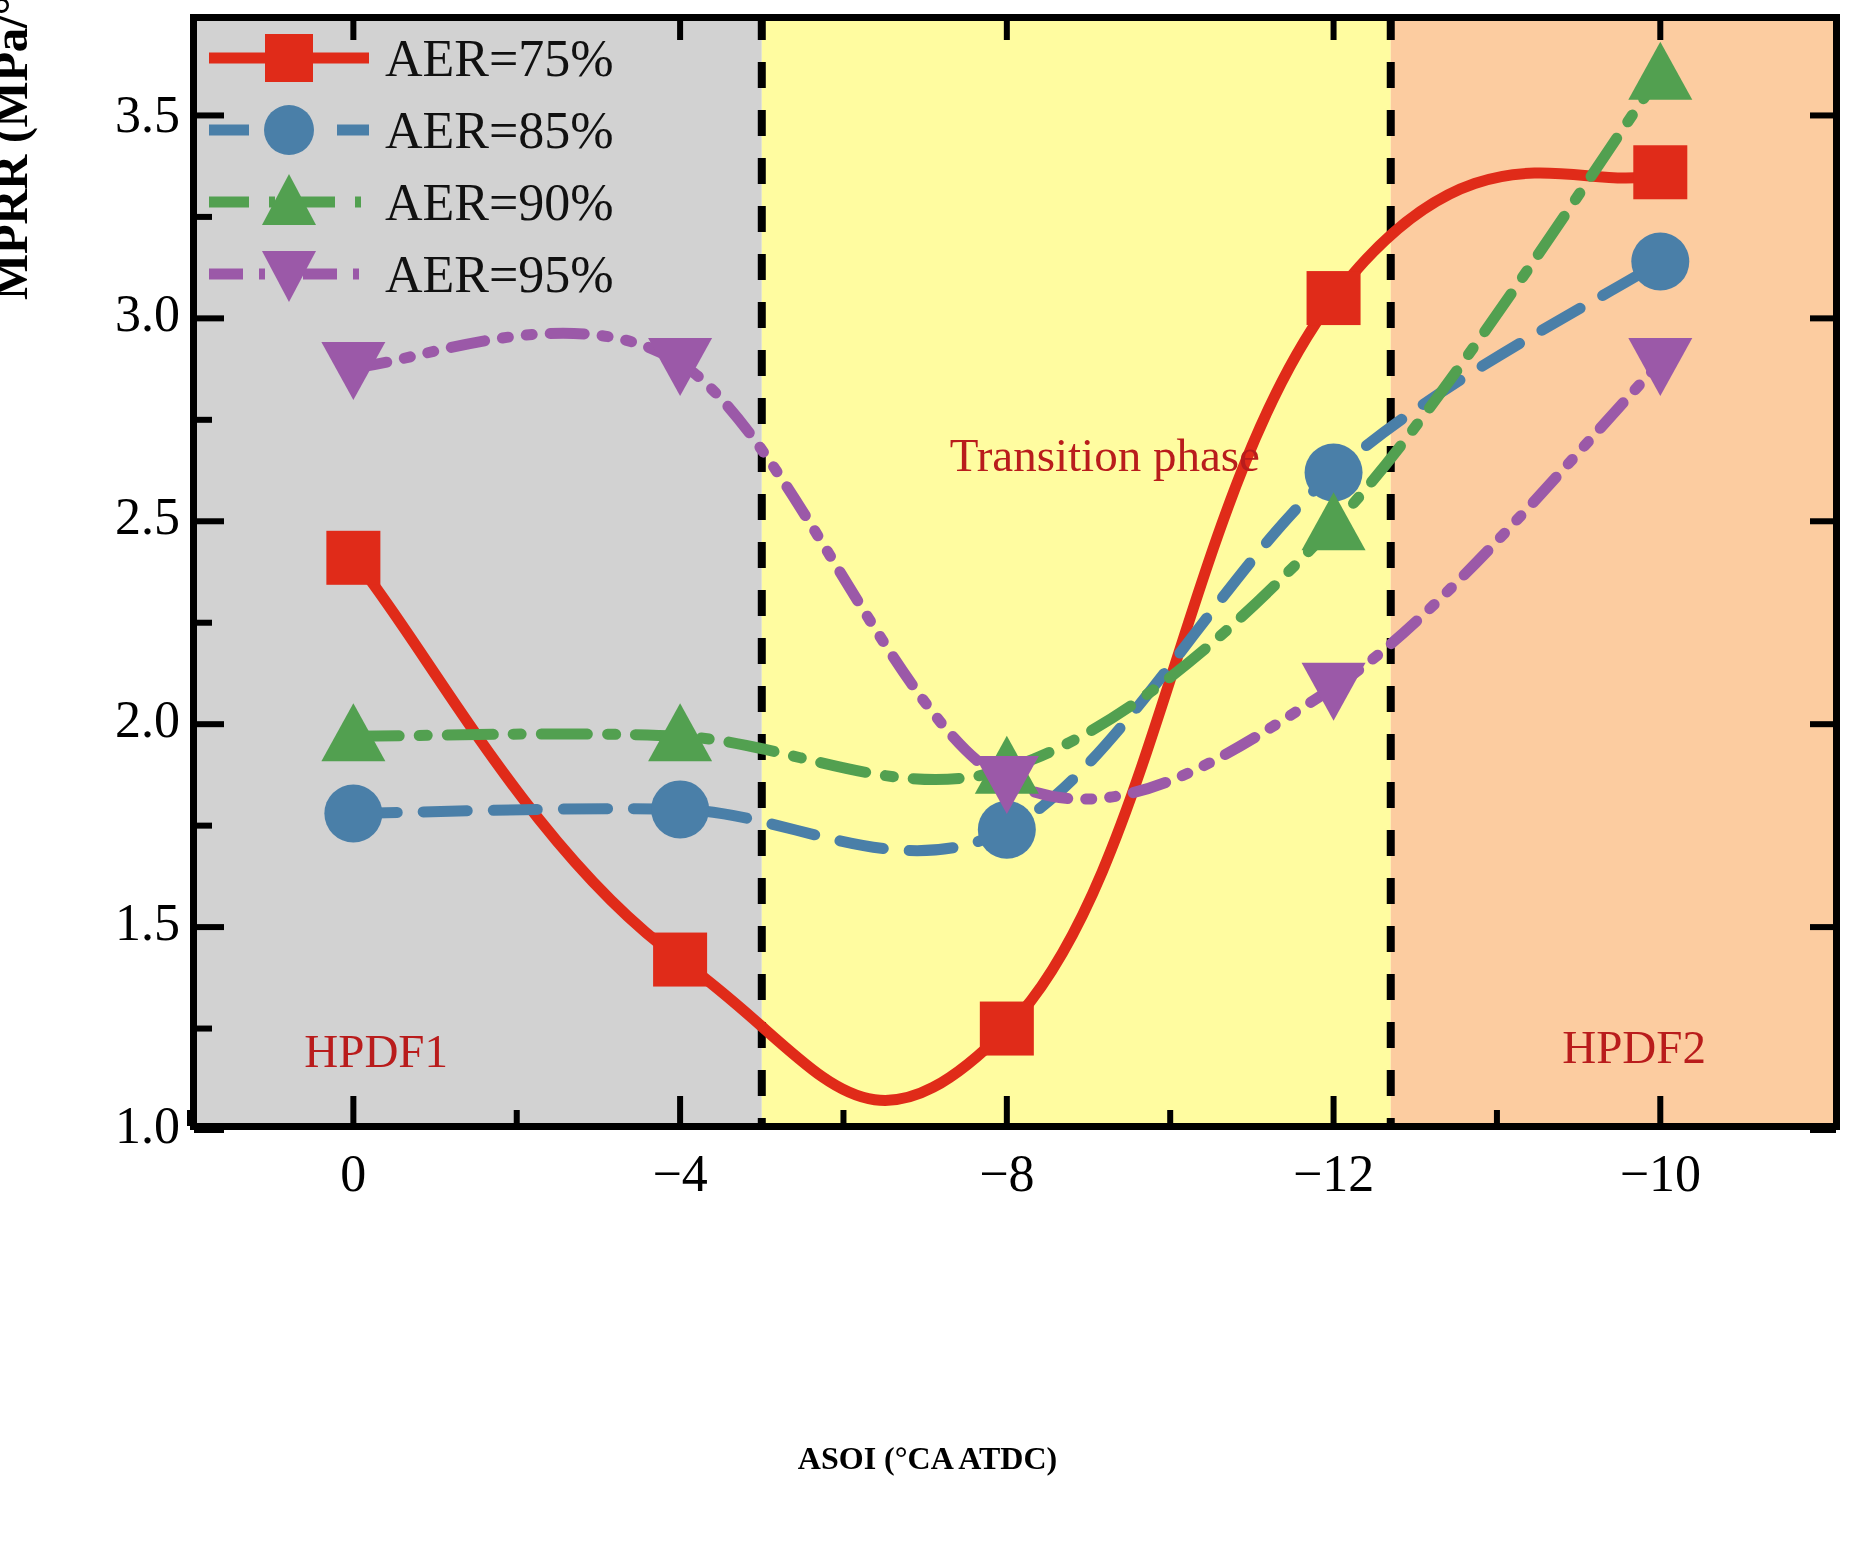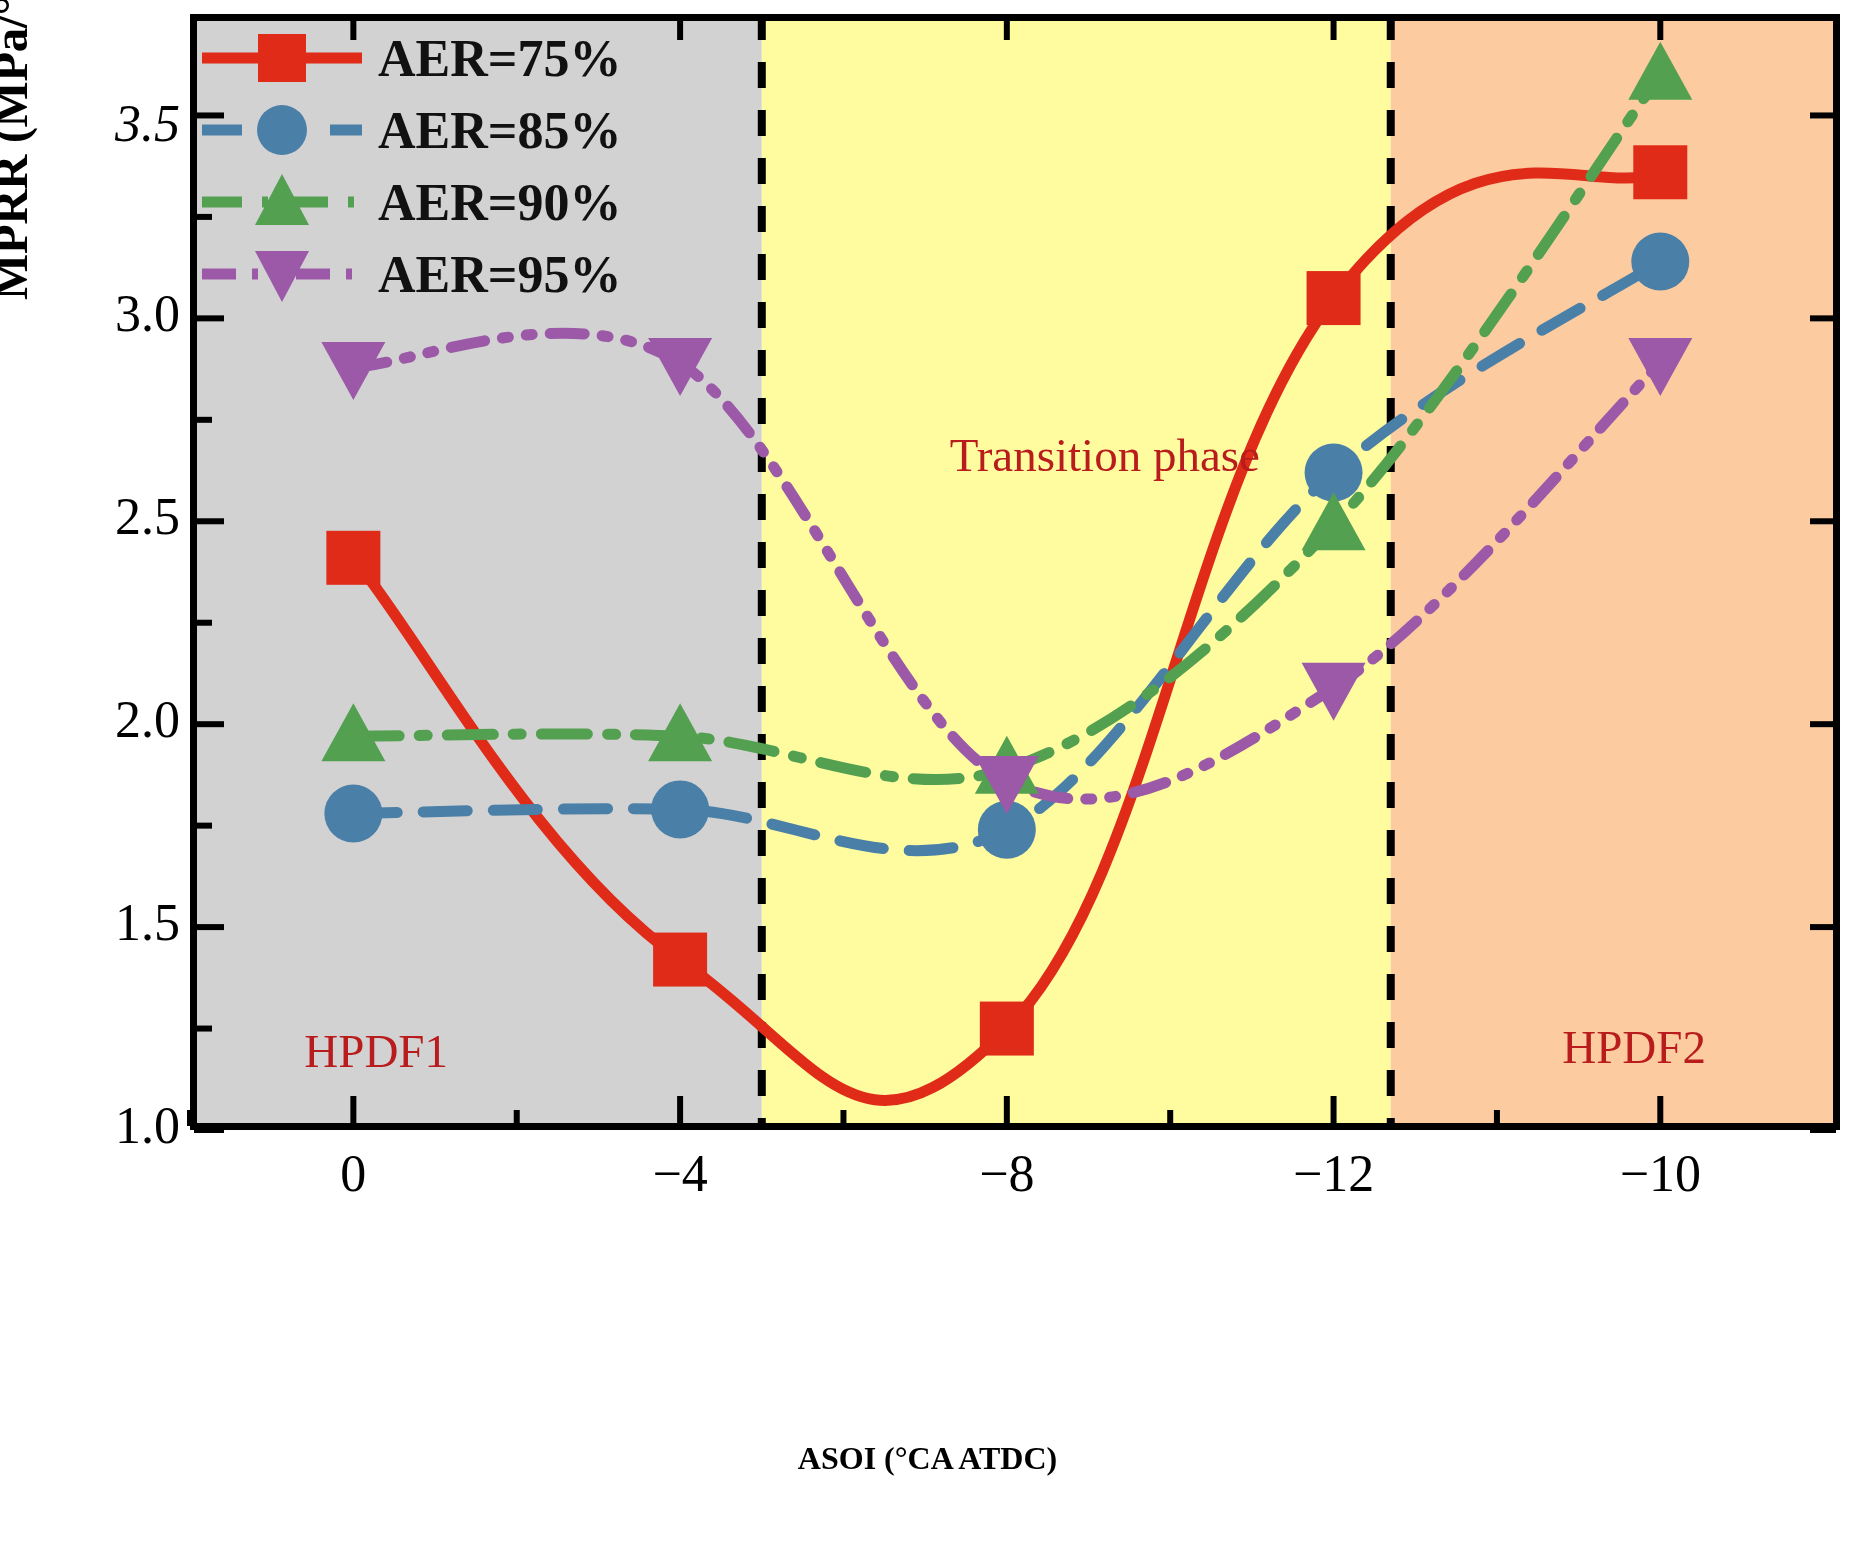--- a/index.html
+++ b/index.html
@@ -50,23 +50,22 @@
   }
   .region-label{
     position:absolute;
     font-size:47px;
     font-family:"Liberation Serif",serif;
     color:#b91c1c;
     white-space:nowrap;
   }
   #legend{
     position:absolute;
-    left:198px; top:22px;
+    left:205px; top:22px;
     width:470px;
-    font-weight:bold;
   }
   .legend-row{
     display:flex;
     align-items:center;
     height:72px;
   }
   .legend-sym{
     width:168px;height:60px;position:relative;flex:0 0 168px;
   }
   .legend-txt{
@@ -81,21 +80,21 @@
 <body>
 
 <div id="fig">
 
   <div id="yticks">
       <div class="ytick" style="top: 1096px;">1.0</div>
       <div class="ytick" style="top: 893.091px;">1.5</div>
       <div class="ytick" style="top: 690.182px;">2.0</div>
       <div class="ytick" style="top: 487.273px; font-family: Liberation Serif, serif;">2.5</div>
       <div class="ytick" style="top: 284.364px;">3.0</div>
-      <div class="ytick" style="top: 94px; font-style: italic;">3.5</div>
+      <div class="ytick" style="top: 85px;">3.5</div>
     </div>
 
   <div class="ylabel">MPRR (MPa/°CA)</div>
 
   <div id="plotwrap">
     <svg id="plotsvg" viewBox="0 0 1650 1116" preserveAspectRatio="none">
         <rect x="0" y="0" width="571.7821782178219" height="1116" fill="#D2D2D2"></rect>
         <rect x="571.7821782178219" y="0" width="628.9603960396039" height="1116" fill="#FFFCA0"></rect>
         <rect x="1200.7425742574258" y="0" width="449.25742574257424" height="1116" fill="#FCCCA0"></rect>
         <line x1="571.7821782178219" y1="0" x2="571.7821782178219" y2="1116" stroke="#000" stroke-width="8" stroke-dasharray="26 22"></line>

